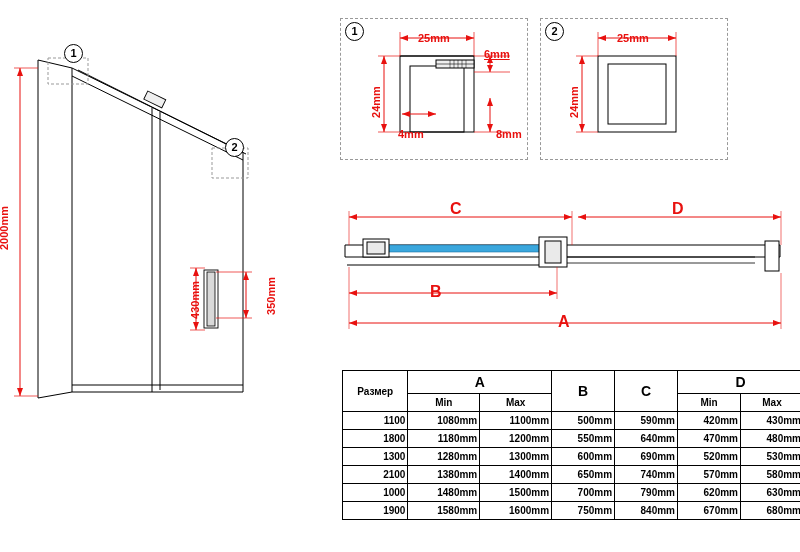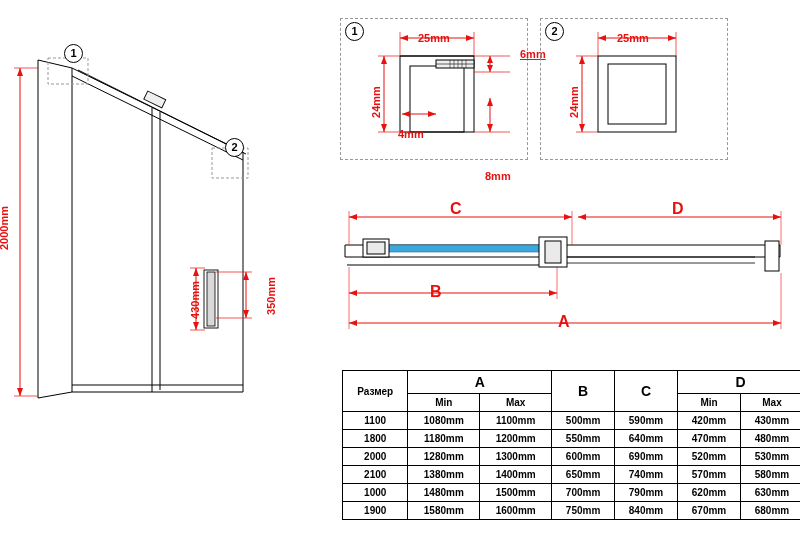--- a/index.html
+++ b/index.html
@@ -14,21 +14,21 @@
   
   #size-table{
     position:absolute;left:342px;top:370px;width:462px;
     border-collapse:collapse;font-size:10px;color:#000;
   }
   #size-table td,#size-table th{
     border:1px solid #000;text-align:center;padding:3px 2px;font-weight:bold;
   }
   #size-table .hdr-big{font-size:14px;font-weight:bold;}
   #size-table .sub{font-weight:bold;font-size:10px;}
-  #size-table td.cell{font-weight:bold;font-size:10px;}
+  #size-table td.cell{font-weight:bold;font-size:10px;text-align:right;}
   .dashbox{position:absolute;border:1px dashed #999;}
   .callout{
     position:absolute;width:17px;height:17px;border:1.3px solid #000;border-radius:50%;
     font-size:11px;font-weight:bold;text-align:center;line-height:16px;background:#fff;color:#000;
   }
 </style>
 </head>
 <body>
 
 <svg class="abs" style="left:0;top:0;" width="330" height="430">
@@ -157,22 +157,22 @@
     <line x1="150" y1="80" x2="150" y2="114"></line>
     <polygon points="150,80 147,88 153,88" fill="#e8110f" stroke="none"></polygon>
     <polygon points="150,114 147,106 153,106" fill="#e8110f" stroke="none"></polygon>
     <line x1="134" y1="114" x2="170" y2="114" stroke-width="0.7"></line>
   </g>
 </svg>
 
 <div class="lbl" style="left:418px;top:32px;">25mm</div>
 <div class="lbl" style="left:360px;top:96px;transform:rotate(-90deg);">24mm</div>
 <div class="lbl" style="left:398px;top:128px;">4mm</div>
-<div class="lbl" style="left:520px;top:48px;text-decoration:underline;">6mm</div>
-<div class="lbl" style="left:485px;top:128px;margin-top:42px;">8mm</div>
+<div class="lbl" style="left:484px;top:48px;text-decoration:underline;">6mm</div>
+<div class="lbl" style="left:496px;top:128px;">8mm</div>
 
 <div class="dashbox" style="left:540px;top:18px;width:186px;height:140px;"></div>
 <div class="callout" style="left:545px;top:22px;">2</div>
 
 <svg class="abs" style="left:540px;top:18px;" width="186" height="140">
   <g stroke="#000" fill="none" stroke-width="1">
     <rect x="58" y="38" width="78" height="76"></rect>
     <rect x="68" y="46" width="58" height="60"></rect>
   </g>
 
@@ -291,21 +291,21 @@
     <tr>
       <td class="cell">1800</td>
       <td class="cell">1180mm</td>
       <td class="cell">1200mm</td>
       <td class="cell">550mm</td>
       <td class="cell">640mm</td>
       <td class="cell">470mm</td>
       <td class="cell">480mm</td>
     </tr>
     <tr>
-      <td class="cell">2000</td>
+      <td class="cell">1300</td>
       <td class="cell">1280mm</td>
       <td class="cell">1300mm</td>
       <td class="cell">600mm</td>
       <td class="cell">690mm</td>
       <td class="cell">520mm</td>
       <td class="cell">530mm</td>
     </tr>
     <tr>
       <td class="cell">2100</td>
       <td class="cell">1380mm</td>

